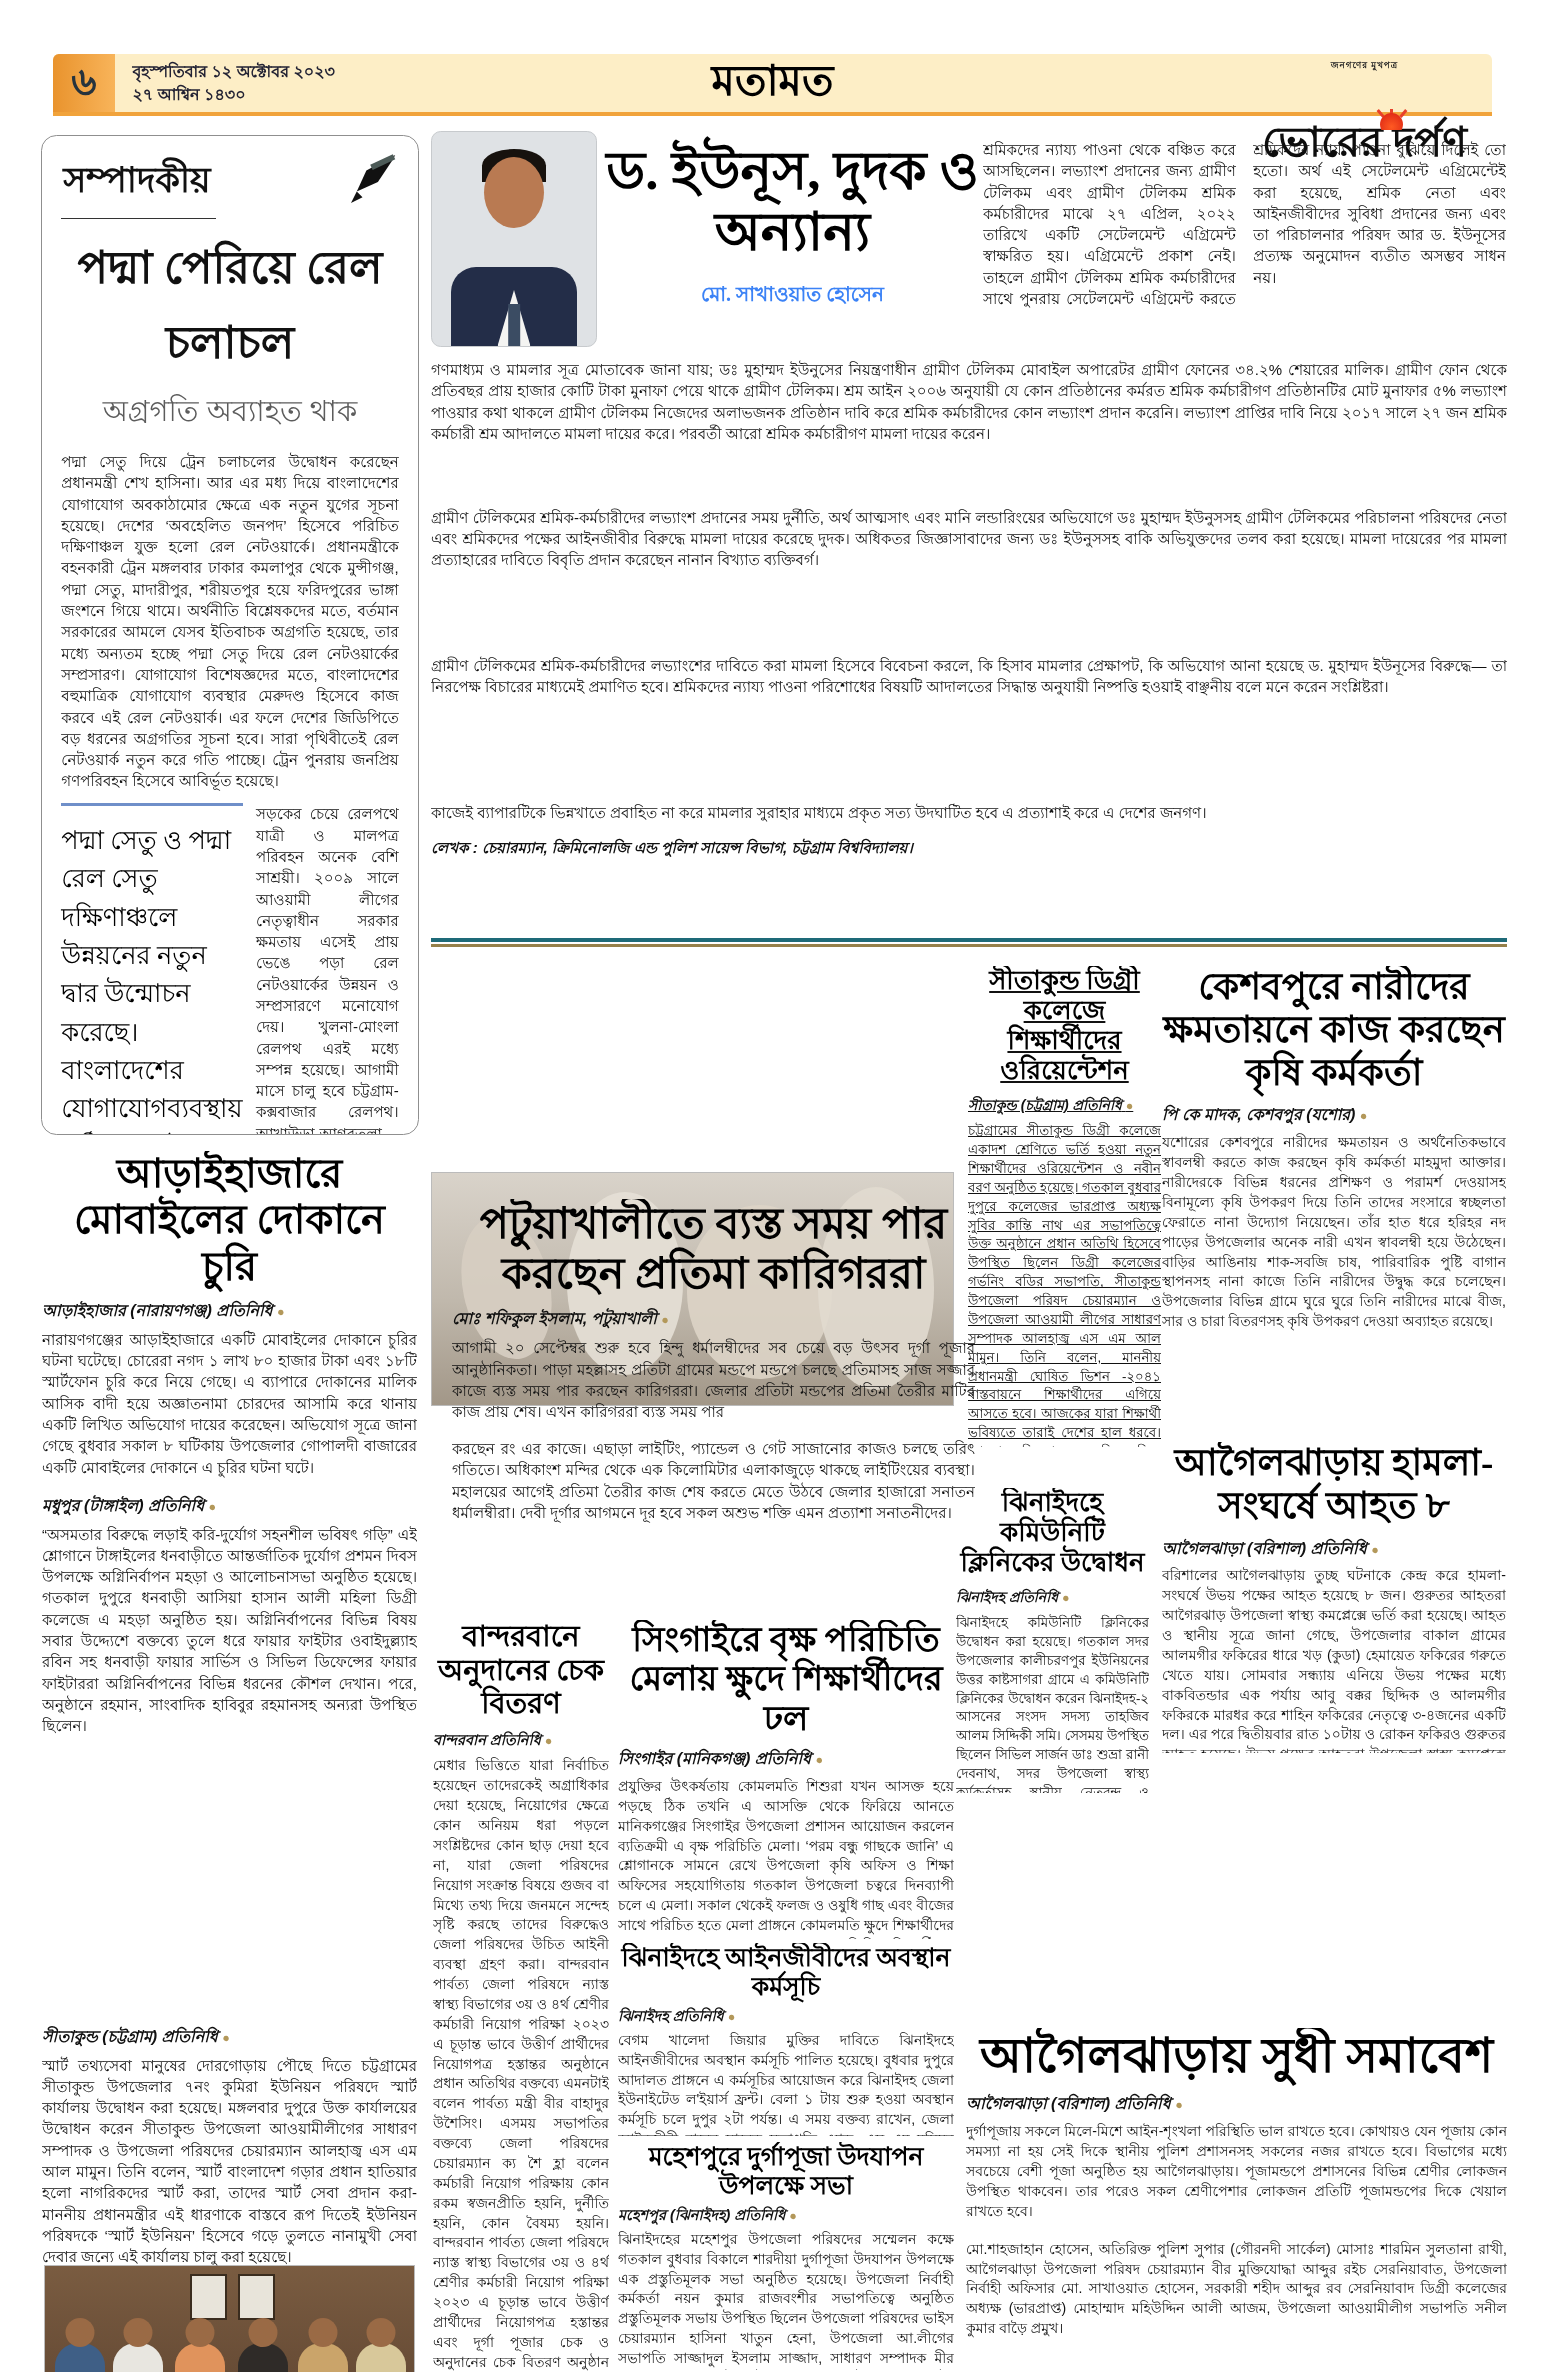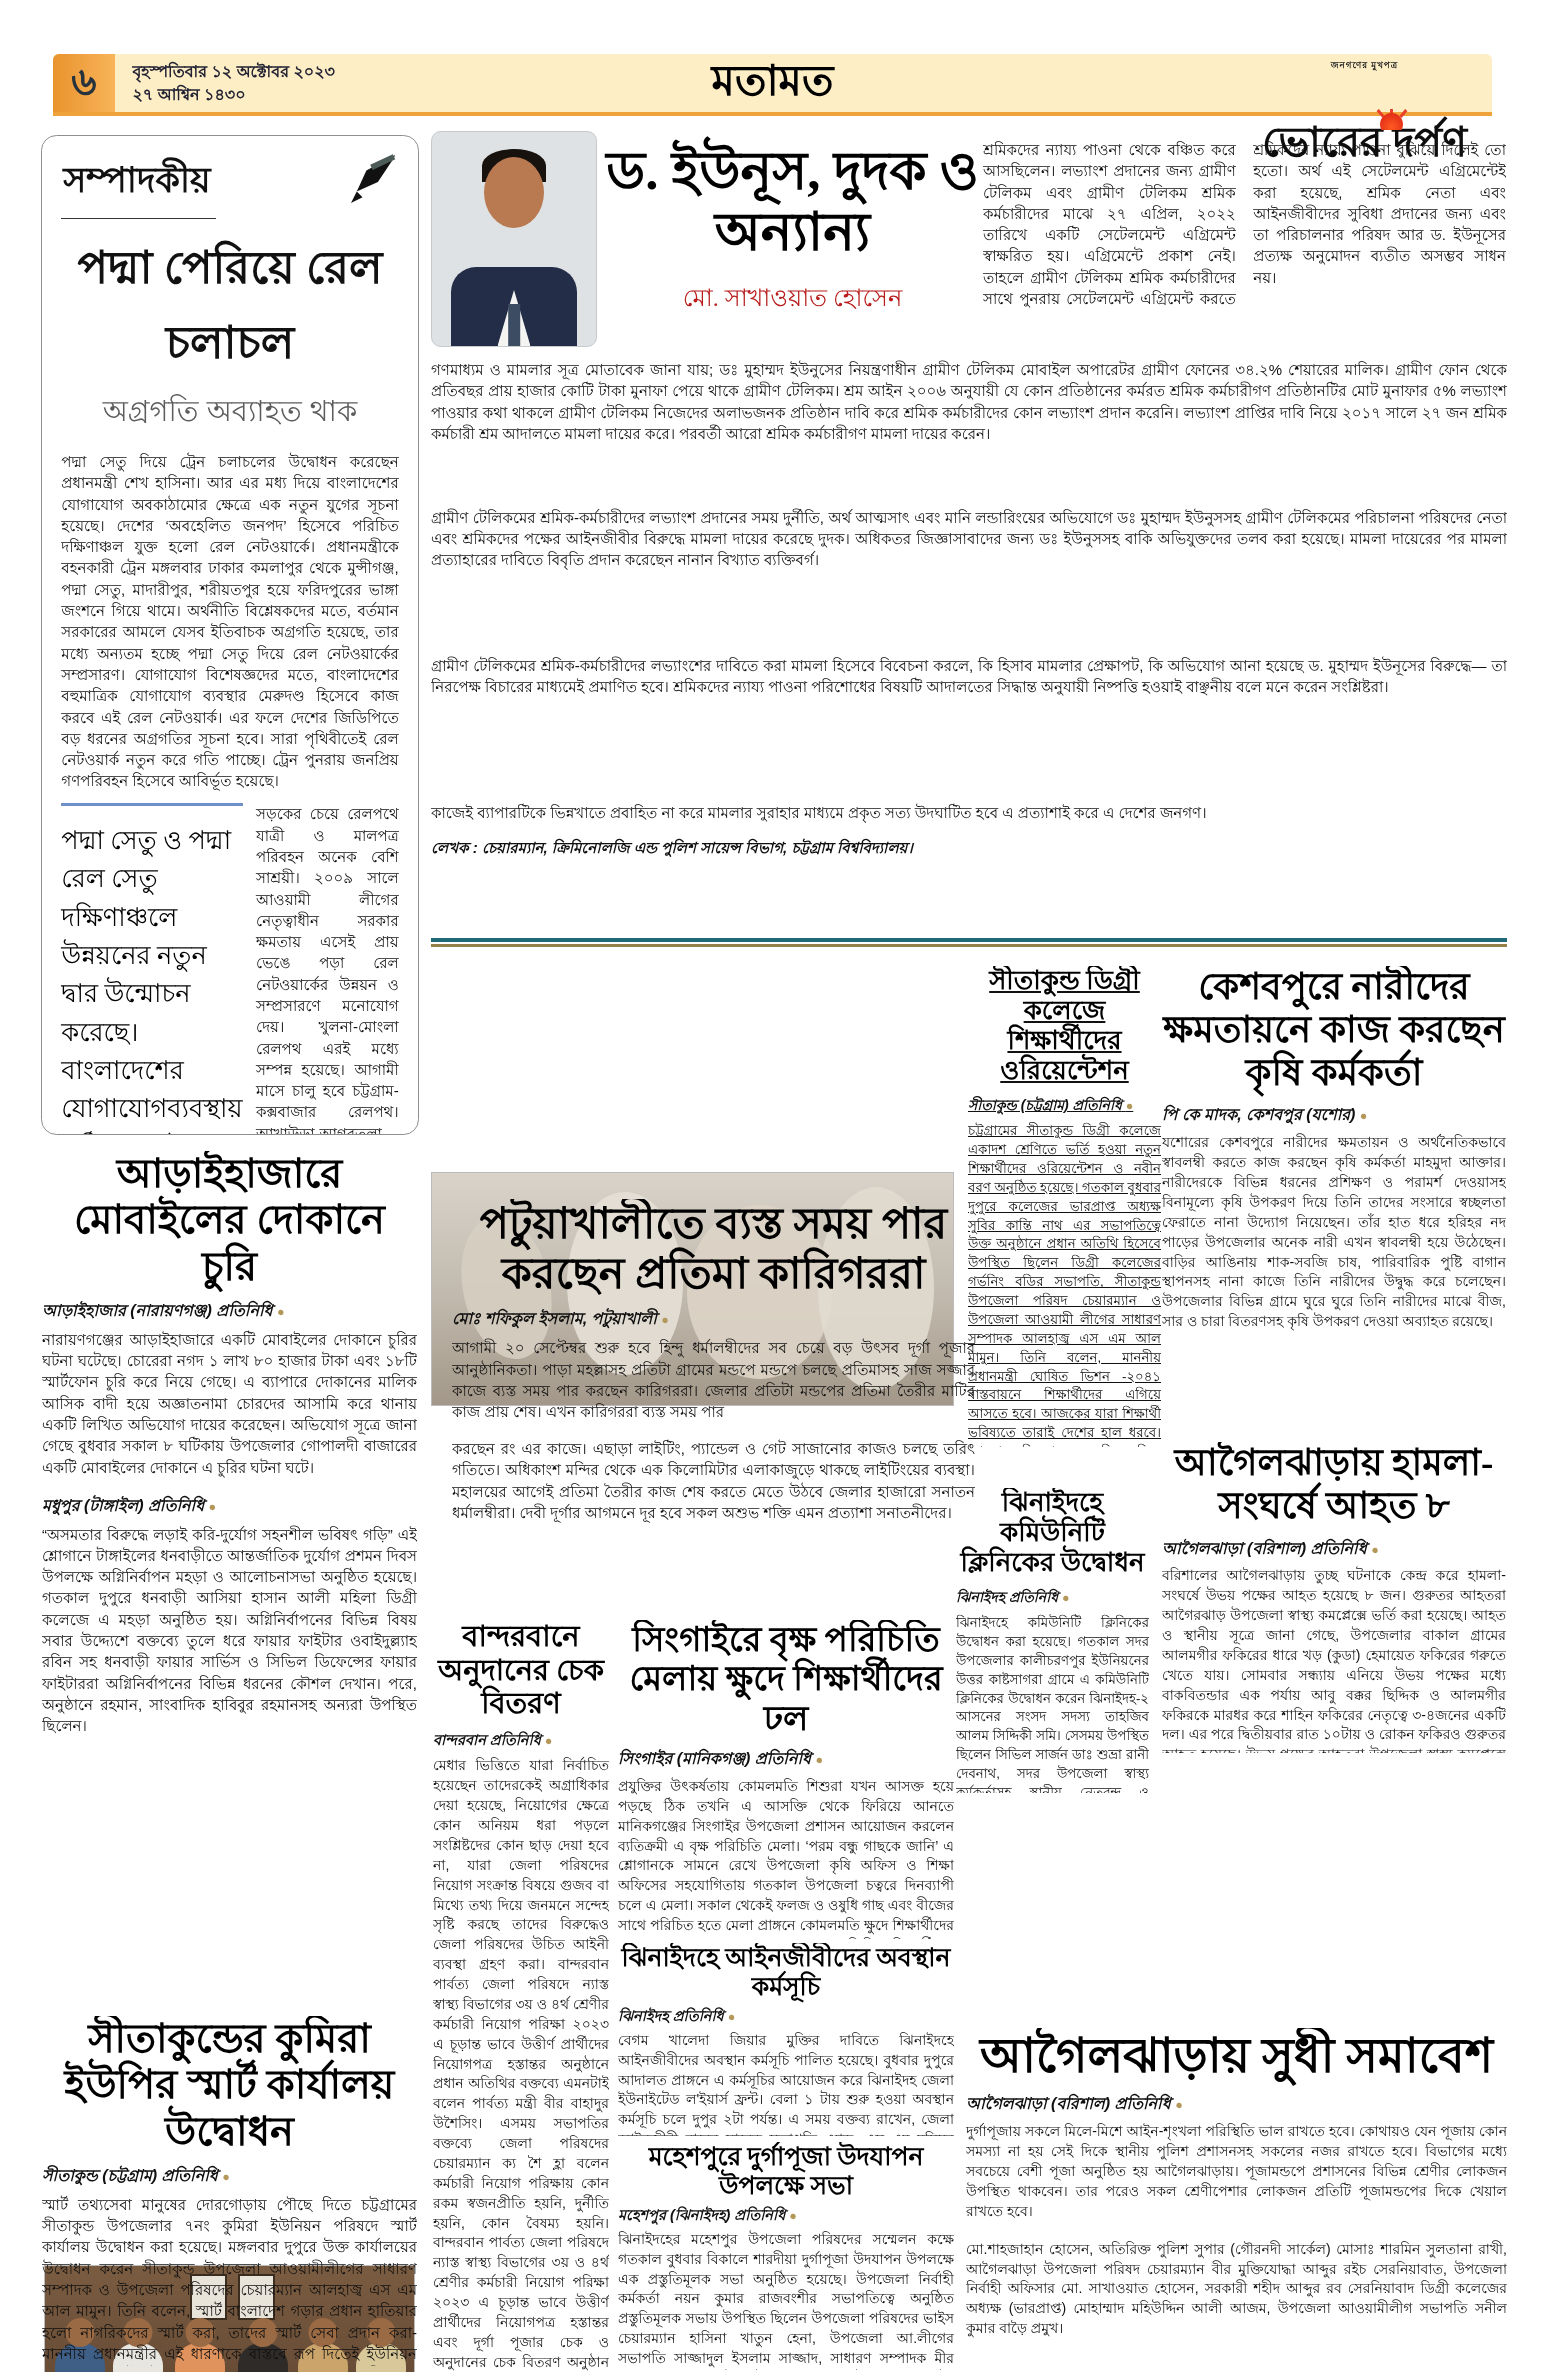--- a/index.html
+++ b/index.html
@@ -123,21 +123,21 @@
   <div class="abs portrait" style="left:431px;top:131px;width:166px;height:216px;">
     <div class="hair"></div>
       <div class="head"></div>
       <div class="suit"></div>
       <div class="shirt"></div>
       <div class="tie"></div>
   </div>
 
   <div class="abs" style="left:606px;top:141px;width:373px;height:210px;text-align:center;">
     <div class="headline" style="font-size:53px;">ড. ইউনূস, দুদক ও অন্যান্য</div>
-    <div style="font-size:24px;font-weight:400;color:#b91c1c;margin-top:15.4px;font-family:'Liberation Serif',serif;">মো. সাখাওয়াত হোসেন</div>
+    <div style="font-size:20px;font-weight:700;color:#3b82f6;margin-top:15.4px;font-family:'Liberation Serif',serif;">মো. সাখাওয়াত হোসেন</div>
   </div>
 
   <div class="abs body cols2" style="left:983px;top:139px;width:523px;height:212px;overflow:hidden;">শ্রমিকদের ন্যায্য পাওনা থেকে বঞ্চিত করে আসছিলেন। লভ্যাংশ প্রদানের জন্য গ্রামীণ টেলিকম এবং গ্রামীণ টেলিকম শ্রমিক কর্মচারীদের মাঝে ২৭ এপ্রিল, ২০২২ তারিখে একটি সেটেলমেন্ট এগ্রিমেন্ট স্বাক্ষরিত হয়। এগ্রিমেন্টে প্রকাশ নেই। তাহলে গ্রামীণ টেলিকম শ্রমিক কর্মচারীদের সাথে পুনরায় সেটেলমেন্ট এগ্রিমেন্ট করতে শ্রমিকদের ন্যায্য পাওনা বুঝিয়ে দিলেই তো হতো। অর্থ এই সেটেলমেন্ট এগ্রিমেন্টেই করা হয়েছে, শ্রমিক নেতা এবং আইনজীবীদের সুবিধা প্রদানের জন্য এবং তা পরিচালনার পরিষদ আর ড. ইউনূসের প্রত্যক্ষ অনুমোদন ব্যতীত অসম্ভব সাধন নয়।</div>
 
   <div class="abs flexcols" style="left:431px;top:359px;width:1076px;height:572px;overflow:hidden;">
     <div class="body">গণমাধ্যম ও মামলার সূত্র মোতাবেক জানা যায়; ডঃ মুহাম্মদ ইউনুসের নিয়ন্ত্রণাধীন গ্রামীণ টেলিকম মোবাইল অপারেটর গ্রামীণ ফোনের ৩৪.২% শেয়ারের মালিক। গ্রামীণ ফোন থেকে প্রতিবছর প্রায় হাজার কোটি টাকা মুনাফা পেয়ে থাকে গ্রামীণ টেলিকম। শ্রম আইন ২০০৬ অনুযায়ী যে কোন প্রতিষ্ঠানের কর্মরত শ্রমিক কর্মচারীগণ প্রতিষ্ঠানটির মোট মুনাফার ৫% লভ্যাংশ পাওয়ার কথা থাকলে গ্রামীণ টেলিকম নিজেদের অলাভজনক প্রতিষ্ঠান দাবি করে শ্রমিক কর্মচারীদের কোন লভ্যাংশ প্রদান করেনি। লভ্যাংশ প্রাপ্তির দাবি নিয়ে ২০১৭ সালে ২৭ জন শ্রমিক কর্মচারী শ্রম আদালতে মামলা দায়ের করে। পরবর্তী আরো শ্রমিক কর্মচারীগণ মামলা দায়ের করেন।</div>
     <div class="body">গ্রামীণ টেলিকমের শ্রমিক-কর্মচারীদের লভ্যাংশ প্রদানের সময় দুর্নীতি, অর্থ আত্মসাৎ এবং মানি লন্ডারিংয়ের অভিযোগে ডঃ মুহাম্মদ ইউনুসসহ গ্রামীণ টেলিকমের পরিচালনা পরিষদের নেতা এবং শ্রমিকদের পক্ষের আইনজীবীর বিরুদ্ধে মামলা দায়ের করেছে দুদক। অধিকতর জিজ্ঞাসাবাদের জন্য ডঃ ইউনুসসহ বাকি অভিযুক্তদের তলব করা হয়েছে। মামলা দায়েরের পর মামলা প্রত্যাহারের দাবিতে বিবৃতি প্রদান করেছেন নানান বিখ্যাত ব্যক্তিবর্গ।</div>
     <div class="body">গ্রামীণ টেলিকমের শ্রমিক-কর্মচারীদের লভ্যাংশের দাবিতে করা মামলা হিসেবে বিবেচনা করলে, কি হিসাব মামলার প্রেক্ষাপট, কি অভিযোগ আনা হয়েছে ড. মুহাম্মদ ইউনূসের বিরুদ্ধে— তা নিরপেক্ষ বিচারের মাধ্যমেই প্রমাণিত হবে। শ্রমিকদের ন্যায্য পাওনা পরিশোধের বিষয়টি আদালতের সিদ্ধান্ত অনুযায়ী নিষ্পত্তি হওয়াই বাঞ্ছনীয় বলে মনে করেন সংশ্লিষ্টরা।</div>
     <div>
       <div class="body">কাজেই ব্যাপারটিকে ভিন্নখাতে প্রবাহিত না করে মামলার সুরাহার মাধ্যমে প্রকৃত সত্য উদঘাটিত হবে এ প্রত্যাশাই করে এ দেশের জনগণ।</div>
@@ -200,21 +200,20 @@
     <div class="person" style="left:253px;background:#caa46a;">
         <span class="phead"></span>
       </div>
     <div class="person" style="left:311px;background:#d8c89a;">
         <span class="phead"></span>
       </div>
 
   </div>
 
   <div class="abs" style="left:42px;top:2016px;width:375px;height:350px;overflow:hidden;">
-    <div class="headline" style="font-size:40px;">সীতাকুন্ডের কুমিরা ইউপির স্মার্ট কার্যালয় উদ্বোধন</div>
     <div class="byline">
       <span>সীতাকুন্ড (চট্টগ্রাম) প্রতিনিধি</span> <span class="dot">●</span>
     </div>
     <div class="body">স্মার্ট তথ্যসেবা মানুষের দোরগোড়ায় পৌছে দিতে চট্টগ্রামের সীতাকুন্ড উপজেলার ৭নং কুমিরা ইউনিয়ন পরিষদে স্মার্ট কার্যালয় উদ্বোধন করা হয়েছে। মঙ্গলবার দুপুরে উক্ত কার্যালয়ের উদ্বোধন করেন সীতাকুন্ড উপজেলা আওয়ামীলীগের সাধারণ সম্পাদক ও উপজেলা পরিষদের চেয়ারম্যান আলহাজ্ব এস এম আল মামুন। তিনি বলেন, স্মার্ট বাংলাদেশ গড়ার প্রধান হাতিয়ার হলো নাগরিকদের স্মার্ট করা, তাদের স্মার্ট সেবা প্রদান করা- মাননীয় প্রধানমন্ত্রীর এই ধারণাকে বাস্তবে রূপ দিতেই ইউনিয়ন পরিষদকে ‘স্মার্ট ইউনিয়ন’ হিসেবে গড়ে তুলতে নানামুখী সেবা দেবার জন্যে এই কার্যালয় চালু করা হয়েছে।</div>
   </div>
 
   <div class="abs" style="left:433px;top:1620px;width:176px;height:751px;overflow:hidden;">
     <div class="headline" style="font-size:29px;">বান্দরবানে অনুদানের চেক বিতরণ</div>
     <div class="byline" style="font-size:14.5px;">
       <span>বান্দরবান প্রতিনিধি</span> <span class="dot">●</span>

